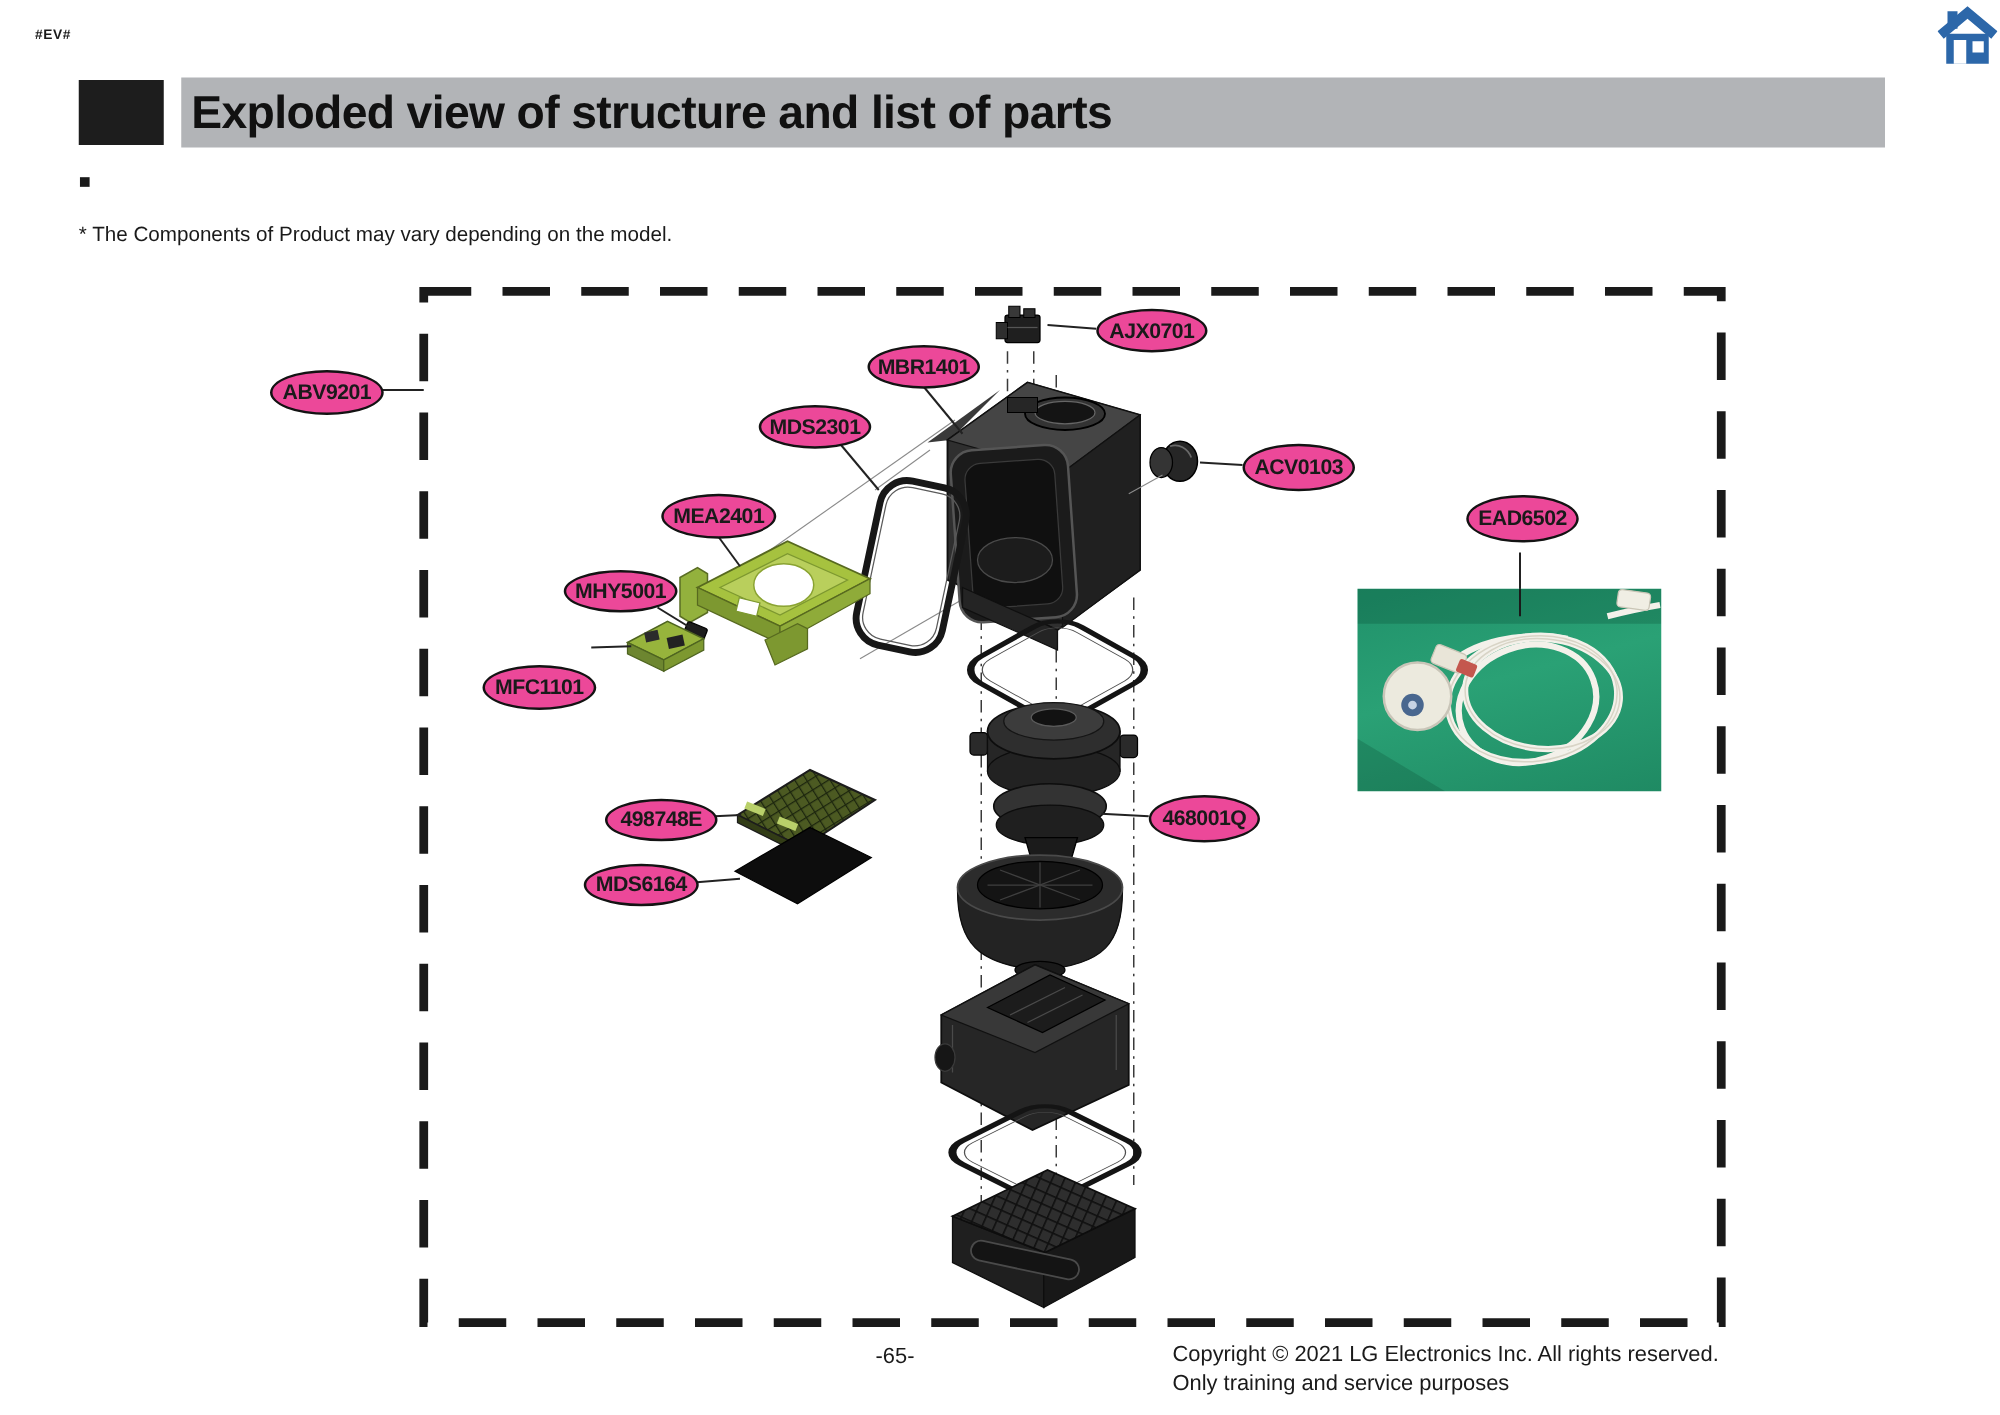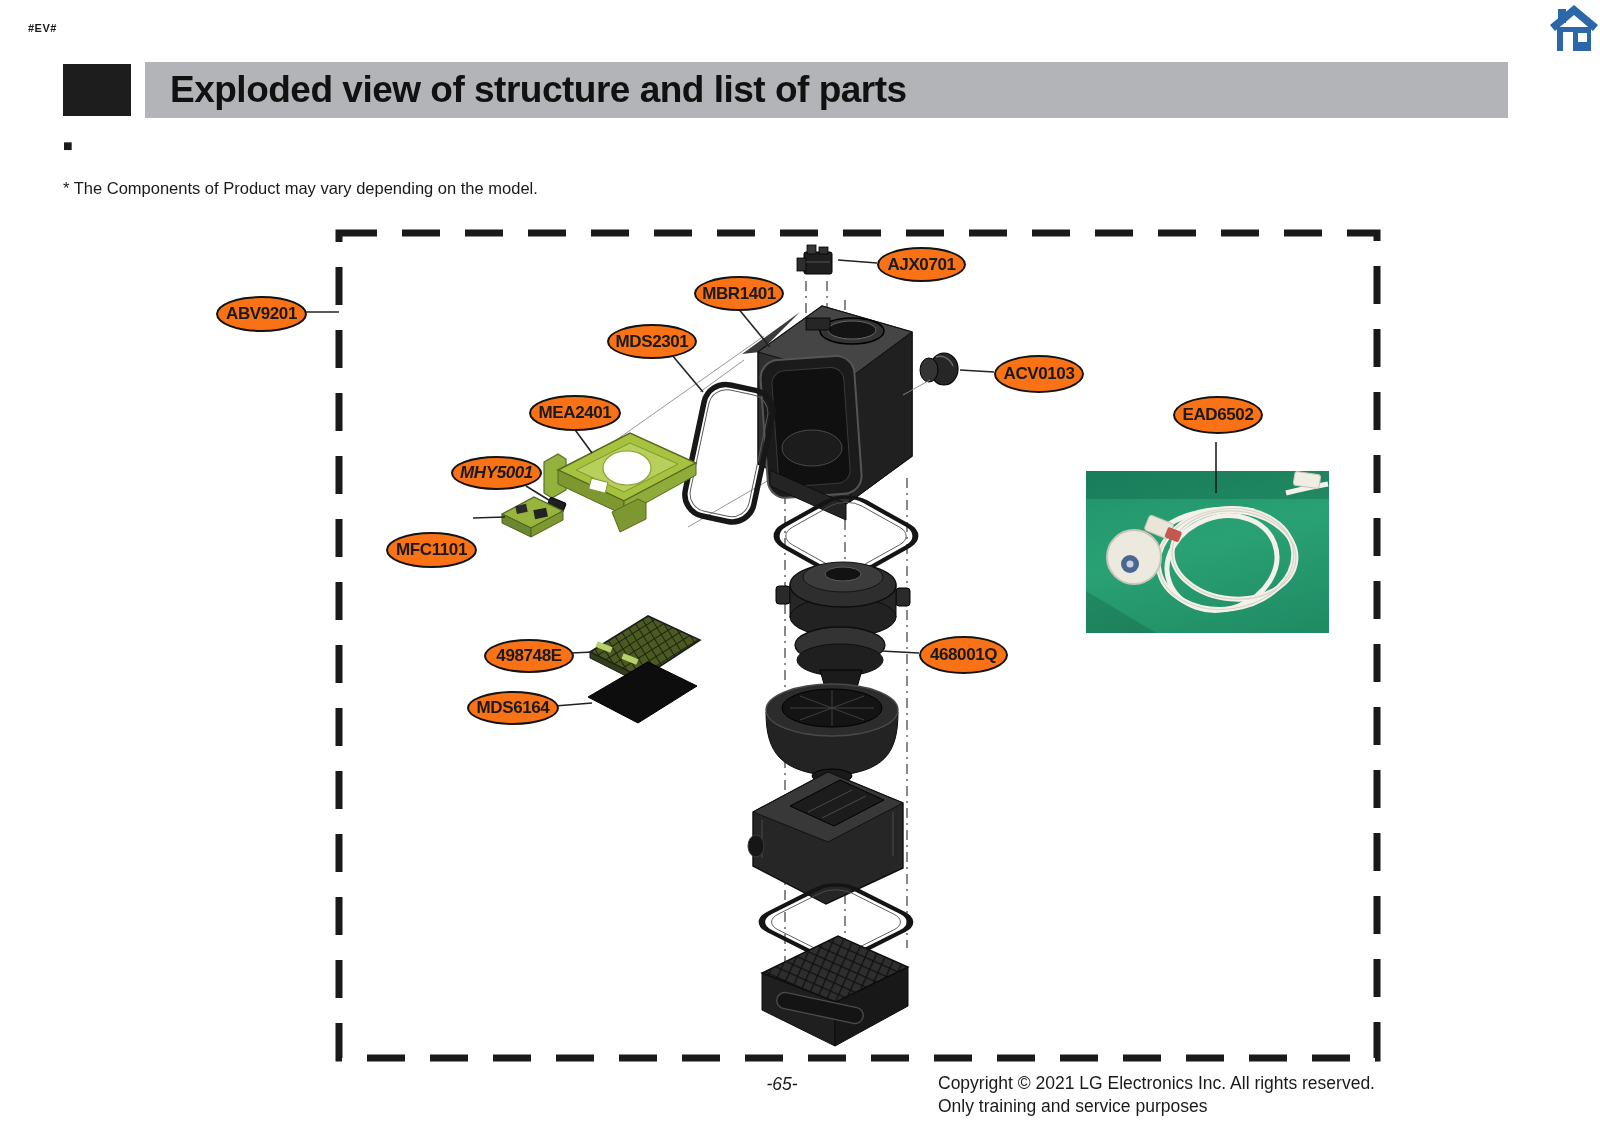--- a/index.html
+++ b/index.html
@@ -5,38 +5,38 @@
   html,body{margin:0;padding:0;}
   body{
     width:1600px;height:1132px;position:relative;background:#ffffff;
     font-family:"Liberation Sans", sans-serif;color:#1a1a1a;overflow:hidden;
   }
   .abs{position:absolute;}
   
   .ev-marker{left:28px;top:22px;font-size:11px;font-weight:bold;letter-spacing:0.5px;}
   .title-square{left:63px;top:64px;width:68px;height:52px;background:#1d1d1d;}
   .title-bar{left:145px;top:62px;width:1363px;height:56px;background:#b2b4b7;display:flex;align-items:center;}
-  .title-bar span{font-size:37px;font-weight:bold;color:#111;padding-left:25px;letter-spacing:-0.5px;white-space:nowrap;}
+  .title-bar span{font-size:37px;font-weight:bold;color:#111;padding-left:8px;letter-spacing:-0.5px;white-space:nowrap;}
   .home-btn{left:1550px;top:4px;width:48px;height:50px;cursor:pointer;}
   
   .section-head{left:63px;top:136px;display:flex;align-items:center;}
   .section-head .bullet{font-size:16px;margin-right:22px;position:relative;top:1px;}
   .section-head .txt{font-size:26px;font-weight:bold;letter-spacing:-0.3px;}
   .note{left:63px;top:179px;font-size:16.5px;}
   
   svg.diagram{left:0;top:0;z-index:10;}
   .photo{left:1086px;top:471px;width:243px;height:162px;z-index:15;
     background:linear-gradient(165deg,#20916a 0%,#2aa175 45%,#1f8a63 100%);}
   .callout{
-    position:absolute;background:#f97316;border:2px solid #131313;border-radius:50%;
+    position:absolute;background:#ec4899;border:2px solid #131313;border-radius:50%;
     display:flex;align-items:center;justify-content:center;
     font-weight:bold;font-size:17px;letter-spacing:-0.4px;z-index:30;white-space:nowrap;
   }
   
-  .page-num{left:740px;top:1074px;width:84px;text-align:center;font-size:17.5px;font-style:italic;}
+  .page-num{left:674px;top:1074px;width:84px;text-align:center;font-size:17.5px;}
   .copyright{left:938px;top:1072px;font-size:17.5px;line-height:23px;}
 </style>
 </head>
 <body>
 
 <span class="abs ev-marker">#EV#</span>
 <div class="abs title-square"></div>
 <div class="abs title-bar">
   <span>Exploded view of structure and list of parts</span>
 </div>
@@ -248,21 +248,21 @@
   </svg>
 </div>
 
 <div class="callout" style="left:216px;top:296px;width:87px;height:32px;">ABV9201</div>
 <div class="callout" style="left:877px;top:247px;width:85px;height:31px;">AJX0701</div>
 <div class="callout" style="left:694px;top:276px;width:86px;height:31px;">MBR1401</div>
 <div class="callout" style="left:607px;top:324px;width:86px;height:31px;">MDS2301</div>
 <div class="callout" style="left:994px;top:355px;width:86px;height:34px;">ACV0103</div>
 <div class="callout" style="left:1173px;top:396px;width:86px;height:34px;">EAD6502</div>
 <div class="callout" style="left:529px;top:395px;width:88px;height:32px;">MEA2401</div>
-<div class="callout" style="left:451px;top:456px;width:87px;height:30px;font-style:italic;">MHY5001</div>
+<div class="callout" style="left:451px;top:456px;width:87px;height:30px;">MHY5001</div>
 <div class="callout" style="left:386px;top:502px;width:87px;height:32px;margin-top:30px;">MFC1101</div>
 <div class="callout" style="left:484px;top:639px;width:86px;height:30px;">498748E</div>
 <div class="callout" style="left:467px;top:691px;width:88px;height:30px;">MDS6164</div>
 <div class="callout" style="left:919px;top:636px;width:85px;height:34px;">468001Q</div>
 
 <div class="abs page-num">-65-</div>
 <div class="abs copyright">
   <div>Copyright © 2021 LG Electronics Inc. All rights reserved.</div>
   <div>Only training and service purposes</div>
 </div>

